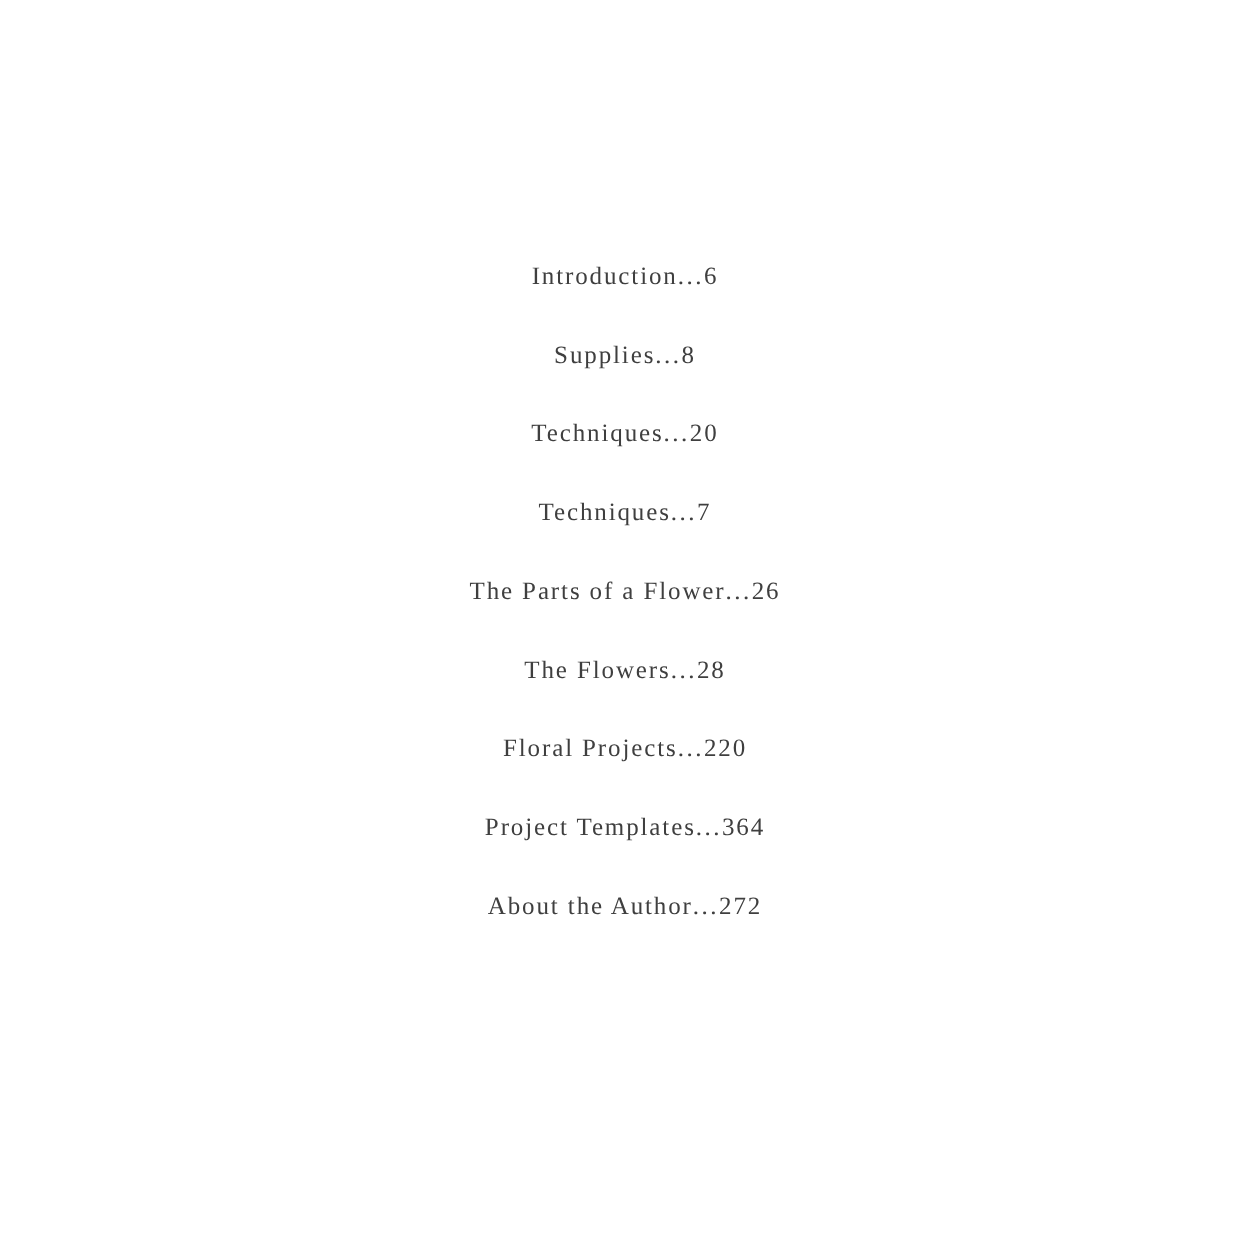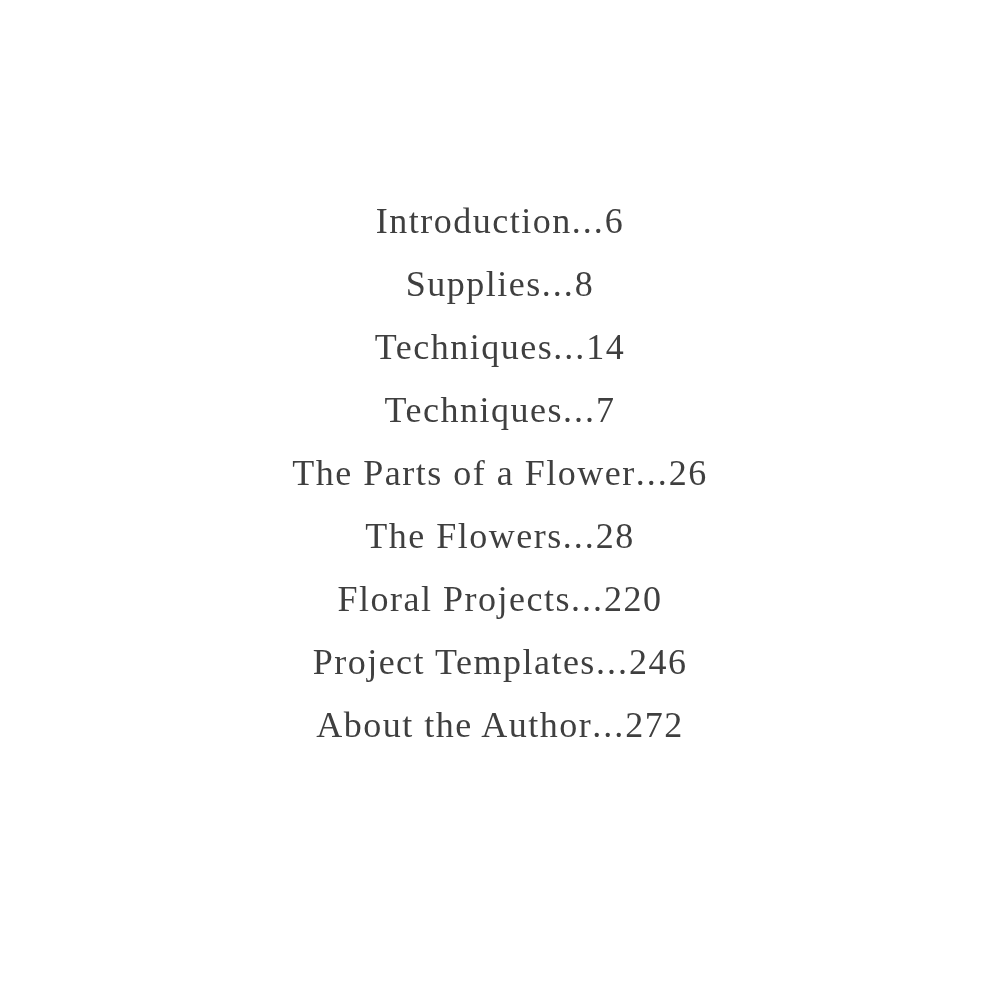--- a/index.html
+++ b/index.html
@@ -18,21 +18,21 @@
     position: absolute;
     top: 190px;
     left: 0;
     width: 1000px;
     text-align: center;
     color: #3f3f3f;
   }
   .toc-line {
     height: 63px;
     line-height: 63px;
-    font-size: 36px;
+    font-size: 20px;
     letter-spacing: 1.5px;
     white-space: nowrap;
   }
   .toc-dots {
     letter-spacing: 2px;
   }
 </style>
 </head>
 <body>
 
@@ -40,41 +40,41 @@
 
   <div class="toc-line">
     <span>Introduction</span><span class="toc-dots">...</span><span>6</span>
   </div>
 
   <div class="toc-line">
     <span>Supplies</span><span class="toc-dots">...</span><span>8</span>
   </div>
 
   <div class="toc-line">
-    <span>Techniques</span><span class="toc-dots">...</span><span>14</span>
+    <span>Techniques</span><span class="toc-dots">...</span><span>20</span>
   </div>
 
   <div class="toc-line">
     <span>Techniques</span><span class="toc-dots">...</span><span>7</span>
   </div>
 
   <div class="toc-line">
     <span>The Parts of a Flower</span><span class="toc-dots">...</span><span>26</span>
   </div>
 
   <div class="toc-line">
     <span>The Flowers</span><span class="toc-dots">...</span><span>28</span>
   </div>
 
   <div class="toc-line">
     <span>Floral Projects</span><span class="toc-dots">...</span><span>220</span>
   </div>
 
   <div class="toc-line">
-    <span>Project Templates</span><span class="toc-dots">...</span><span>246</span>
+    <span>Project Templates</span><span class="toc-dots">...</span><span>364</span>
   </div>
 
 
   <div class="toc-line">
     <span>About the Author</span><span class="toc-dots">...</span><span>272</span>
   </div>
 
 </div>
 
 </body></html>

